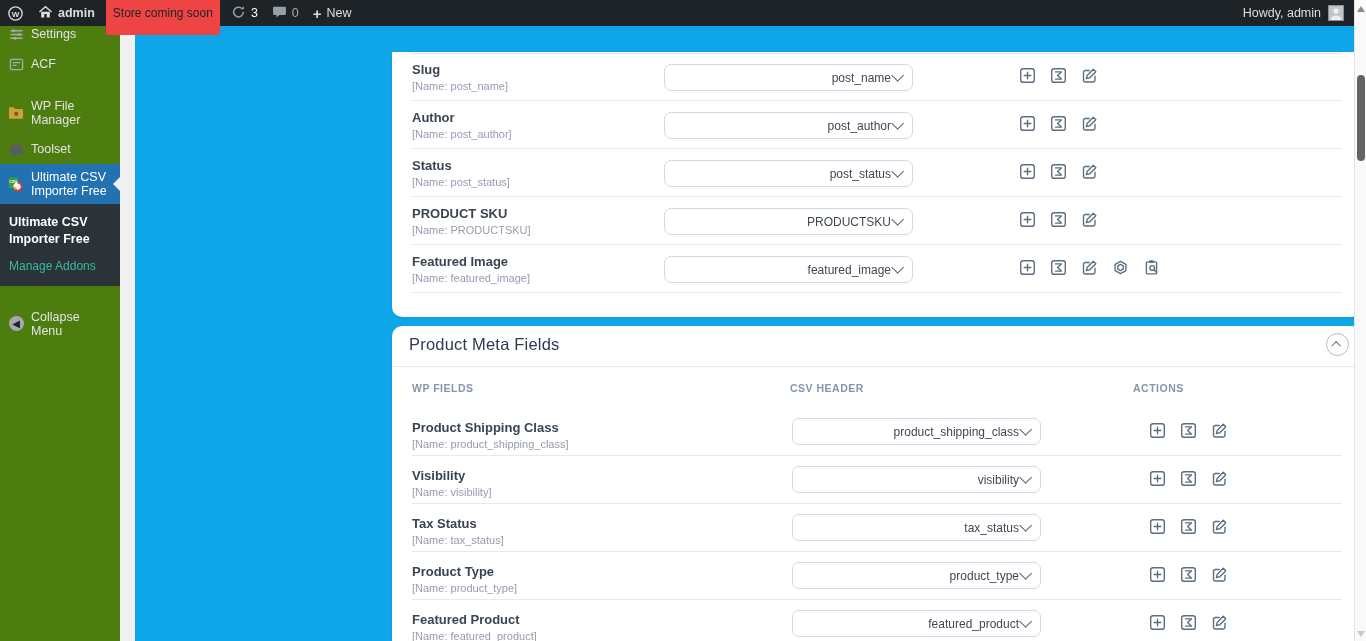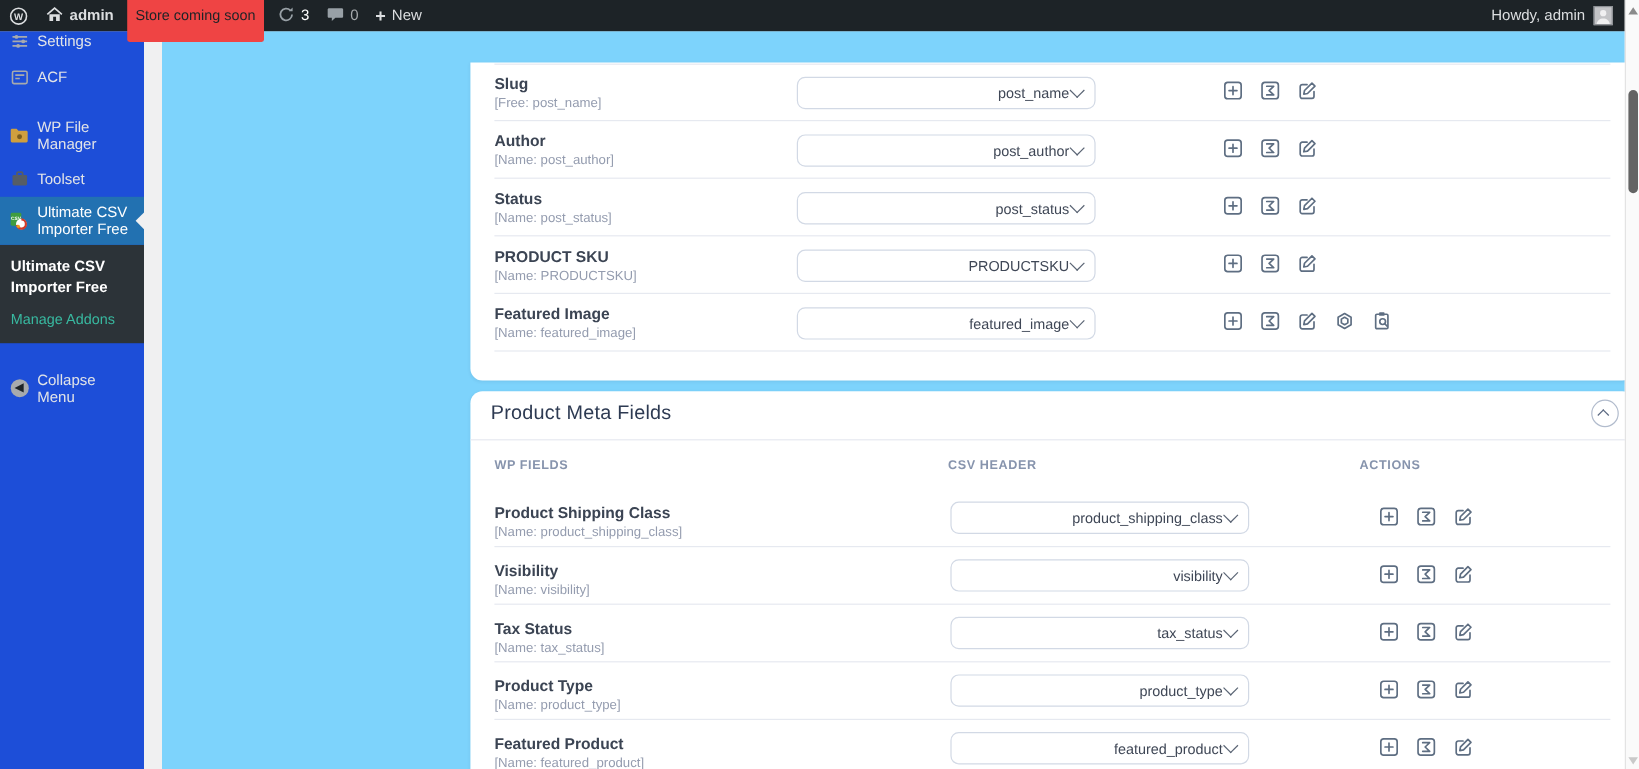--- a/index.html
+++ b/index.html
@@ -25,38 +25,38 @@
   #sb-up { position:absolute; top:6px; left:2px; width:0; height:0;
            border-left:4px solid transparent; border-right:4px solid transparent;
            border-bottom:6px solid #8b8b8b; }
   #sb-down { position:absolute; bottom:4px; left:2px; width:0; height:0;
            border-left:4px solid transparent; border-right:4px solid transparent;
            border-top:6px solid #c9c9c9; }
   #sb-thumb { position:absolute; top:75px; left:2px; width:8px; height:86px; background:#646464;
               border-radius:4px; }
 
   
-  #sidebar { position:absolute; left:0; top:26px; width:120px; height:615px; background:#1d4ed8;
+  #sidebar { position:absolute; left:0; top:26px; width:120px; height:615px; background:#4d7c0f;
              color:#e2e4e7; font-size:12.5px; overflow:hidden; z-index:40; }
   .menu-item { display:flex; align-items:center; gap:7px; padding:7px 8px; line-height:14px; cursor:pointer; }
   .menu-item .mi-icon { flex:0 0 16px; width:16px; height:16px; display:flex; align-items:center; justify-content:center; }
   .menu-sep { height:13px; }
   .menu-item.active { background:#2271b1; color:#fff; position:relative; padding-top:6px; padding-bottom:6px; }
   .menu-item.active::after { content:''; position:absolute; right:0; top:50%; margin-top:-7px;
              border:7px solid transparent; border-right-color:#f0f0f1; border-left-width:0; }
   #submenu { background:#2c3338; padding:10px 9px 13px; }
   #submenu-current { color:#fff; font-weight:bold; font-size:12.5px; line-height:1.35; }
   #submenu-link { color:#38b9a0; font-size:12px; margin-top:11px; cursor:pointer; }
   #collapse-item { margin-top:17px; }
   #collapse-circle { width:15px; height:15px; border-radius:50%; background:#a7aaad; color:#1d2327;
              font-size:10px; display:flex; align-items:center; justify-content:center; line-height:1; }
 
   
   #content-bg { position:absolute; left:120px; top:26px; right:12px; bottom:0; background:#f0f0f1; }
-  #plugin-area { position:absolute; left:135px; top:26px; width:1219px; height:615px; background:#7dd3fc; }
+  #plugin-area { position:absolute; left:135px; top:26px; width:1219px; height:615px; background:#0ea5e9; }
 
   .card { position:absolute; left:257px; width:970px; background:#fff;
           box-shadow:0 1px 3px rgba(20,30,55,.07); }
   #card-fields { top:26px; height:265px; border-radius:0 0 10px 10px; }
   #card-fields .top-hair { position:absolute; top:1px; left:20px; right:20px; border-top:1px solid #e6e9f0; }
   #card-meta { top:300px; height:420px; border-radius:10px; }
 
   .rows { position:absolute; left:0; right:0; }
   #card-fields .rows { top:1px; }
   #card-meta .rows { top:82px; }
@@ -218,21 +218,21 @@
 
 <div id="content-bg"></div>
 <div id="plugin-area">
 
   <div class="card" id="card-fields">
     <div class="top-hair"></div>
     <div class="rows">
   <div class="row">
     <div class="label-block">
       <div class="f-label">Slug</div>
-      <div class="f-name">[Free: post_name]</div>
+      <div class="f-name">[Name: post_name]</div>
     </div>
     <div class="dd">
       <span class="dd-val">post_name</span>
       <span class="chev"></span>
     </div>
     <div class="actions">
       <button class="icon-btn" title="">
         <svg width="17" height="17" viewBox="0 0 17 17">
                 <rect class="st" x="1.7" y="1.7" width="13.6" height="13.6" rx="2.4"></rect>
                 <path class="st" d="M8.5 5.2v6.6M5.2 8.5h6.6"></path>

